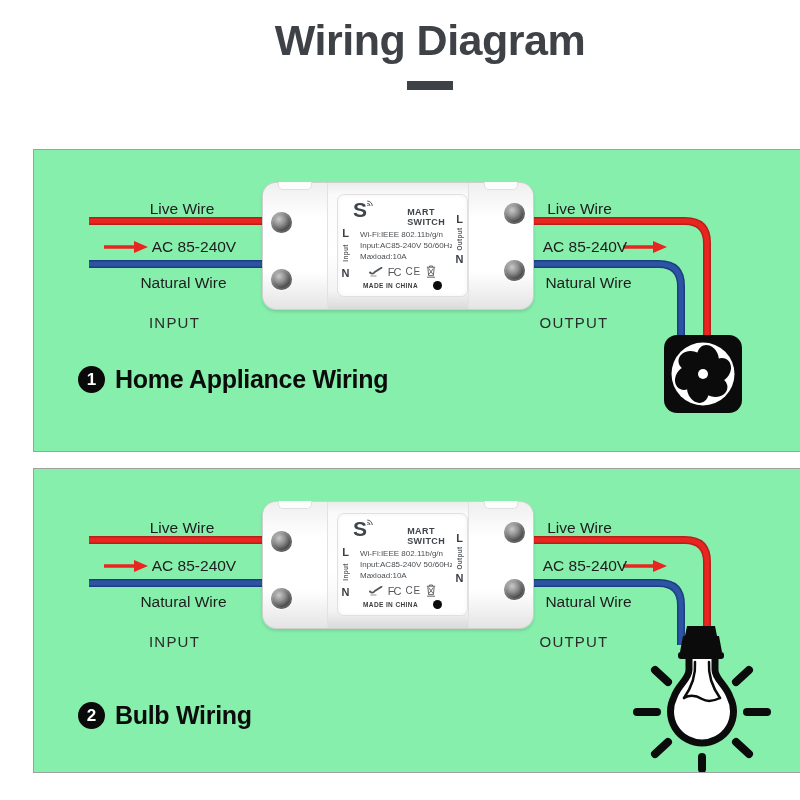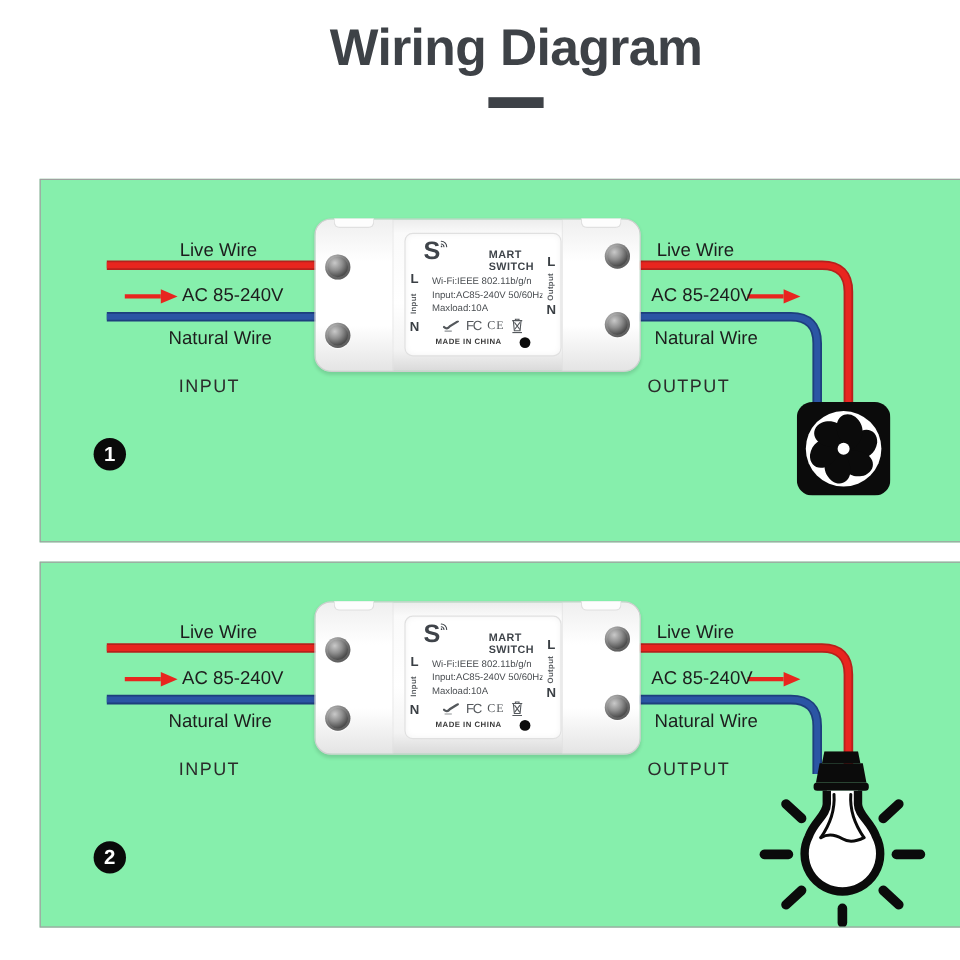--- a/index.html
+++ b/index.html
@@ -64,21 +64,21 @@
     letter-spacing:.3px;margin:8px 0;}
   .plate-center{flex:1;display:flex;flex-direction:column;align-items:center;overflow:hidden;}
   .logo-row{display:flex;align-items:flex-start;margin-top:5px;color:#3f444a;}
   .logo-s{font-size:21px;font-weight:600;line-height:19px;}
   .wifi{margin:-2px 1px 0 0;}
   .logo-rest{font-size:9px;font-weight:600;letter-spacing:.4px;margin-top:7px;padding-left:32px;}
   .specs{font-size:8px;font-weight:400;color:#4a4e52;line-height:11px;margin-top:2px;
     align-self:flex-start;padding-left:7px;white-space:nowrap;}
   .certs{display:flex;align-items:center;gap:5px;margin-top:3px;color:#54585c;}
   .cert-fc{font-size:11px;font-weight:400;letter-spacing:-1px;}
-  .cert-ce{font-size:10px;font-weight:500;letter-spacing:1px;font-family:Liberation Serif, serif;}
+  .cert-ce{font-size:10px;font-weight:500;letter-spacing:1px;}
   .made-row{display:flex;align-items:center;gap:15px;margin-top:3px;}
   .made-text{font-size:6.5px;font-weight:700;letter-spacing:.4px;color:#3c3c3c;}
   .reset-dot{width:9px;height:9px;border-radius:50%;background:#0b0b0b;}
 
   
   .fan-wrap{position:absolute;left:630px;top:185px;width:78px;height:78px;}
   .bulb-wrap{position:absolute;left:595px;top:157px;width:146px;height:146px;}
 </style>
 </head>
 <body>
@@ -195,20 +195,21 @@
             <use href="#blade" transform="rotate(240)"></use>
             <use href="#blade" transform="rotate(300)"></use>
           </g>
         </g>
         <circle cx="39" cy="39" r="5" fill="#ffffff"></circle>
       </svg>
     </div>
 
     <div class="section-title">
       <span class="num-badge">1</span>
+      <span class="section-text">Home Appliance Wiring</span>
     </div>
   </section>
 
   <section class="panel panel-2">
     <svg class="wires" width="786" height="305" viewBox="0 0 786 305">
       <path d="M55 71 H232" style="stroke:var(--live-dark)" stroke-width="8" fill="none"></path>
       <path d="M55 71 H232" style="stroke:var(--live)" stroke-width="5" fill="none"></path>
       <path d="M55 114 H232" style="stroke:var(--neutral-dark)" stroke-width="8" fill="none"></path>
       <path d="M55 114 H232" style="stroke:var(--neutral)" stroke-width="5" fill="none"></path>
       <path d="M499 71 H651 Q673 71 673 93 V176" style="stroke:var(--live-dark)" stroke-width="8" fill="none"></path>
@@ -320,16 +321,17 @@
             <path d="M120 44 L107 56"></path>
           <path d="M26 128 L39 116"></path>
             <path d="M120 128 L107 116"></path>
           <path d="M73 131 V143"></path>
         </g>
       </svg>
     </div>
 
     <div class="section-title">
       <span class="num-badge">2</span>
+      <span class="section-text">Bulb Wiring</span>
     </div>
   </section>
 
 </div>
 
 </body></html>

